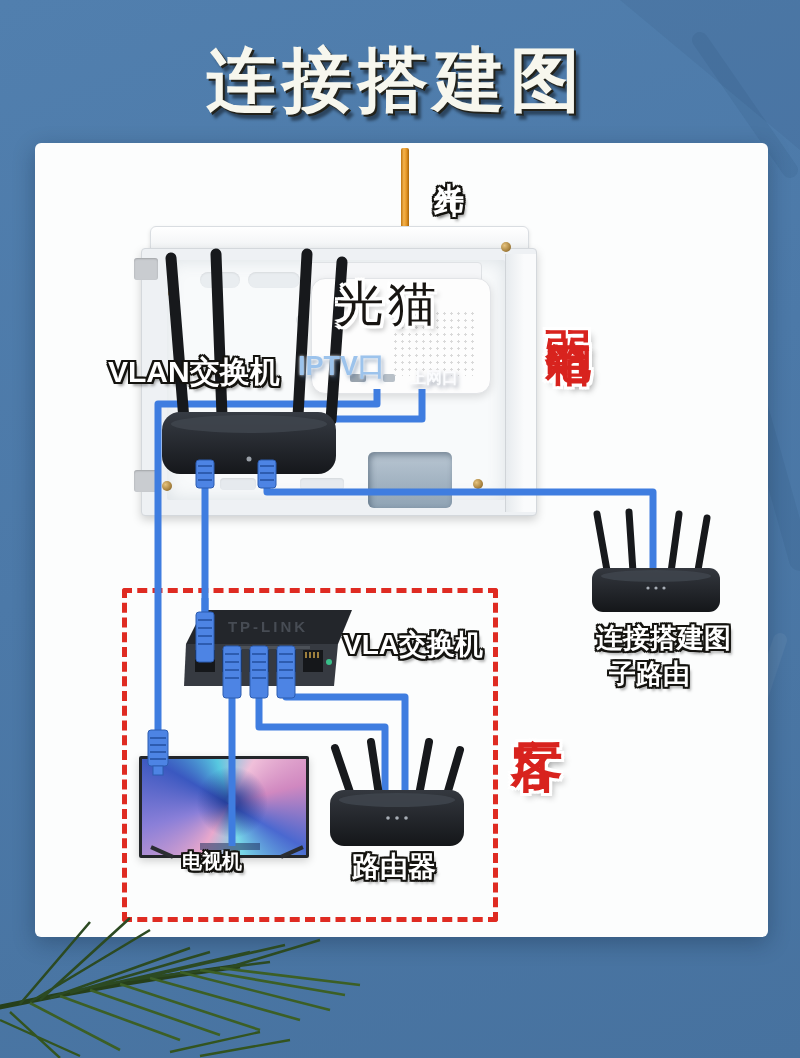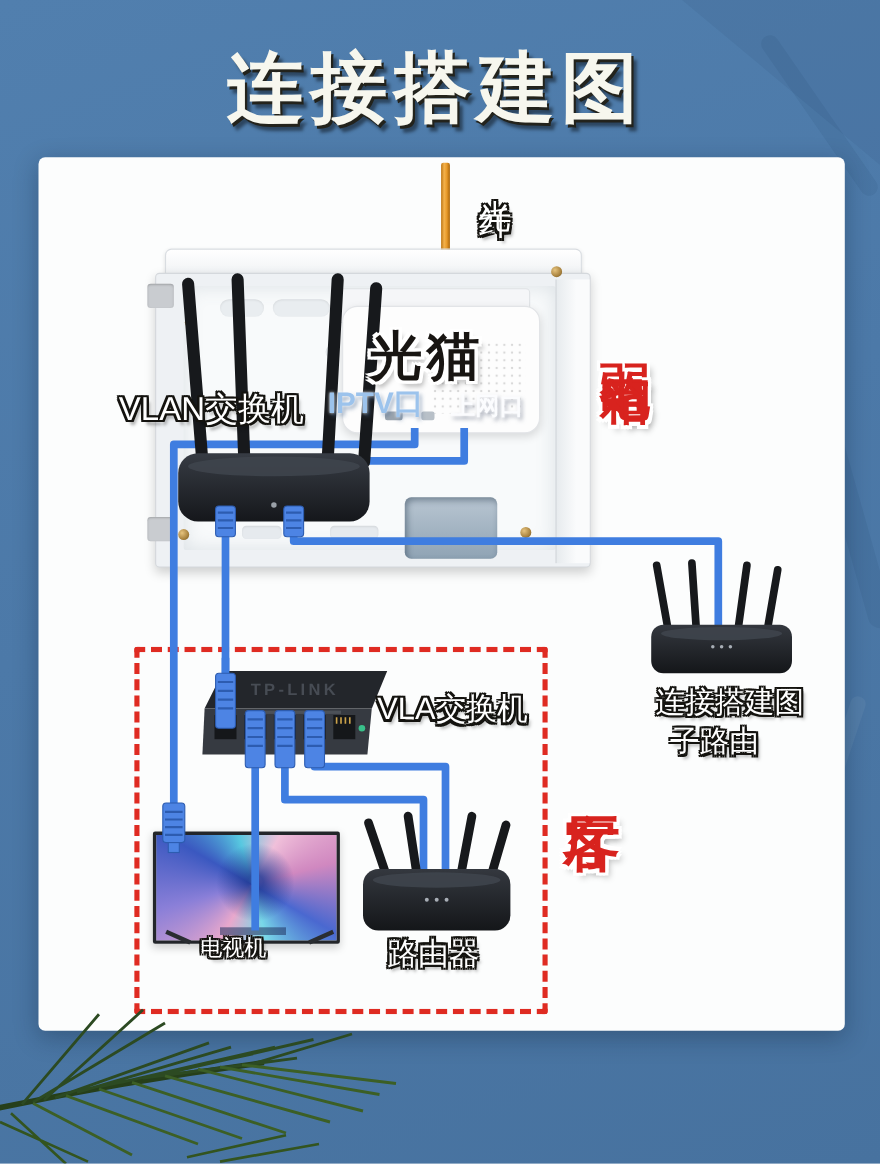--- a/index.html
+++ b/index.html
@@ -5,21 +5,21 @@
   html,body{margin:0;padding:0;}
   body{font-family:"Liberation Sans",sans-serif;}
   #canvas{position:relative;width:800px;height:1058px;overflow:hidden;
     background:linear-gradient(160deg,#517fae 0%,#4c79a8 45%,#47729f 100%);}
   .abs{position:absolute;}
   .card{left:35px;top:143px;width:733px;height:794px;background:#fcfdfd;border-radius:6px;
     box-shadow:0 6px 22px rgba(10,25,45,.30);}
   .title{left:0;top:34px;width:700px;text-align:center;font-size:70px;font-weight:900;
     letter-spacing:6px;color:#f7f7ee;
     text-shadow:2px 2px 0 #23231c,5px 6px 3px rgba(0,0,0,.45);margin-left:46px;}
-  .lbl{font-weight:400;white-space:nowrap;}
+  .lbl{font-weight:700;white-space:nowrap;}
   .ow{color:#ffffff;
     text-shadow:-2px -2px 0 #14130f,2px -2px 0 #14130f,-2px 2px 0 #14130f,2px 2px 0 #14130f,
     -2px 0 0 #14130f,2px 0 0 #14130f,0 -2px 0 #14130f,0 2px 0 #14130f,3px 4px 3px rgba(0,0,0,.35);}
   .ob{color:#181512;
     text-shadow:-3px -3px 0 #fff,3px -3px 0 #fff,-3px 3px 0 #fff,3px 3px 0 #fff,
     -3px 0 0 #fff,3px 0 0 #fff,0 -3px 0 #fff,0 3px 0 #fff,4px 5px 5px rgba(0,0,0,.28);}
   .red{color:#d8231e;
     text-shadow:-3px -3px 0 #fff,3px -3px 0 #fff,-3px 3px 0 #fff,3px 3px 0 #fff,
     -3px 0 0 #fff,3px 0 0 #fff,0 -3px 0 #fff,0 3px 0 #fff,4px 5px 6px rgba(0,0,0,.25);}
   .vert{writing-mode:vertical-rl;text-orientation:upright;letter-spacing:6px;}
@@ -214,23 +214,23 @@
       <path d="M198,620 h14 M198,628 h14 M198,636 h14 M198,644 h14"></path>
       <path d="M225,654 h14 M225,662 h14 M225,670 h14 M225,678 h14"></path>
       <path d="M252,654 h14 M252,662 h14 M252,670 h14 M252,678 h14"></path>
       <path d="M279,654 h14 M279,662 h14 M279,670 h14 M279,678 h14"></path>
       <path d="M198,466 h14 M198,473 h14 M198,480 h14"></path>
       <path d="M260,466 h14 M260,473 h14 M260,480 h14"></path>
     </g>
   </svg>
 
   <div class="abs lbl ow vert" style="left:428px;top:158px;font-size:30px">光纤</div>
-  <div class="abs lbl ob" style="left:336px;top:292px;font-size:48px;font-weight:700;letter-spacing:4px">光猫</div>
+  <div class="abs lbl ob" style="left:336px;top:272px;font-size:48px;font-weight:400;letter-spacing:4px">光猫</div>
   <div class="abs lbl label-iptv" style="left:298px;top:348px;font-size:27px">IPTV口</div>
-  <div class="abs lbl label-net" style="left:410px;top:354px;font-size:22px">上网口</div>
+  <div class="abs lbl label-net" style="left:410px;top:368px;font-size:16px">上网口</div>
   <div class="abs lbl ow" style="left:108px;top:352px;font-size:30px">VLAN交换机</div>
   <div class="abs lbl red vert" style="left:538px;top:294px;font-size:46px;font-weight:900">弱电箱</div>
   <div class="abs lbl ow" style="left:343px;top:626px;font-size:28px">VLA交换机</div>
   <div class="abs lbl red vert" style="left:502px;top:696px;font-size:52px;font-weight:900">客厅</div>
   <div class="abs lbl ow" style="left:596px;top:620px;font-size:27px">连接搭建图</div>
   <div class="abs lbl ow" style="left:609px;top:656px;font-size:27px">子路由</div>
   <div class="abs lbl ow" style="left:182px;top:848px;font-size:20px">电视机</div>
   <div class="abs lbl ow" style="left:352px;top:848px;font-size:28px">路由器</div>
 
   <svg class="abs" style="left:0;top:0" width="800" height="1058">

